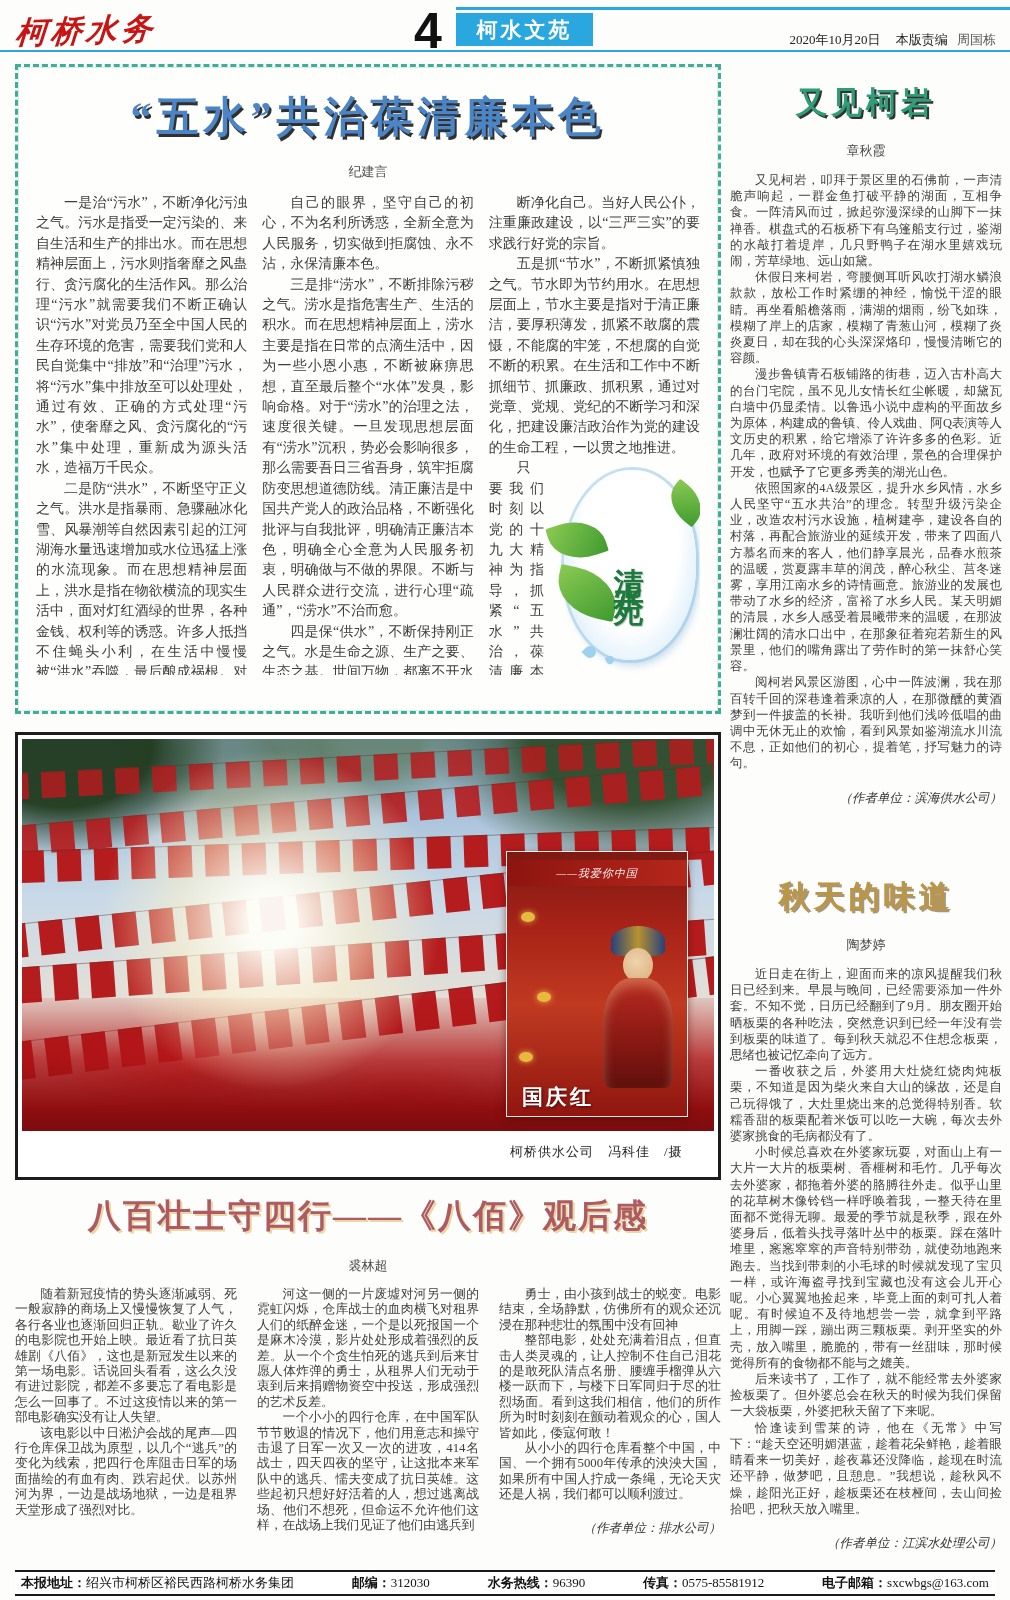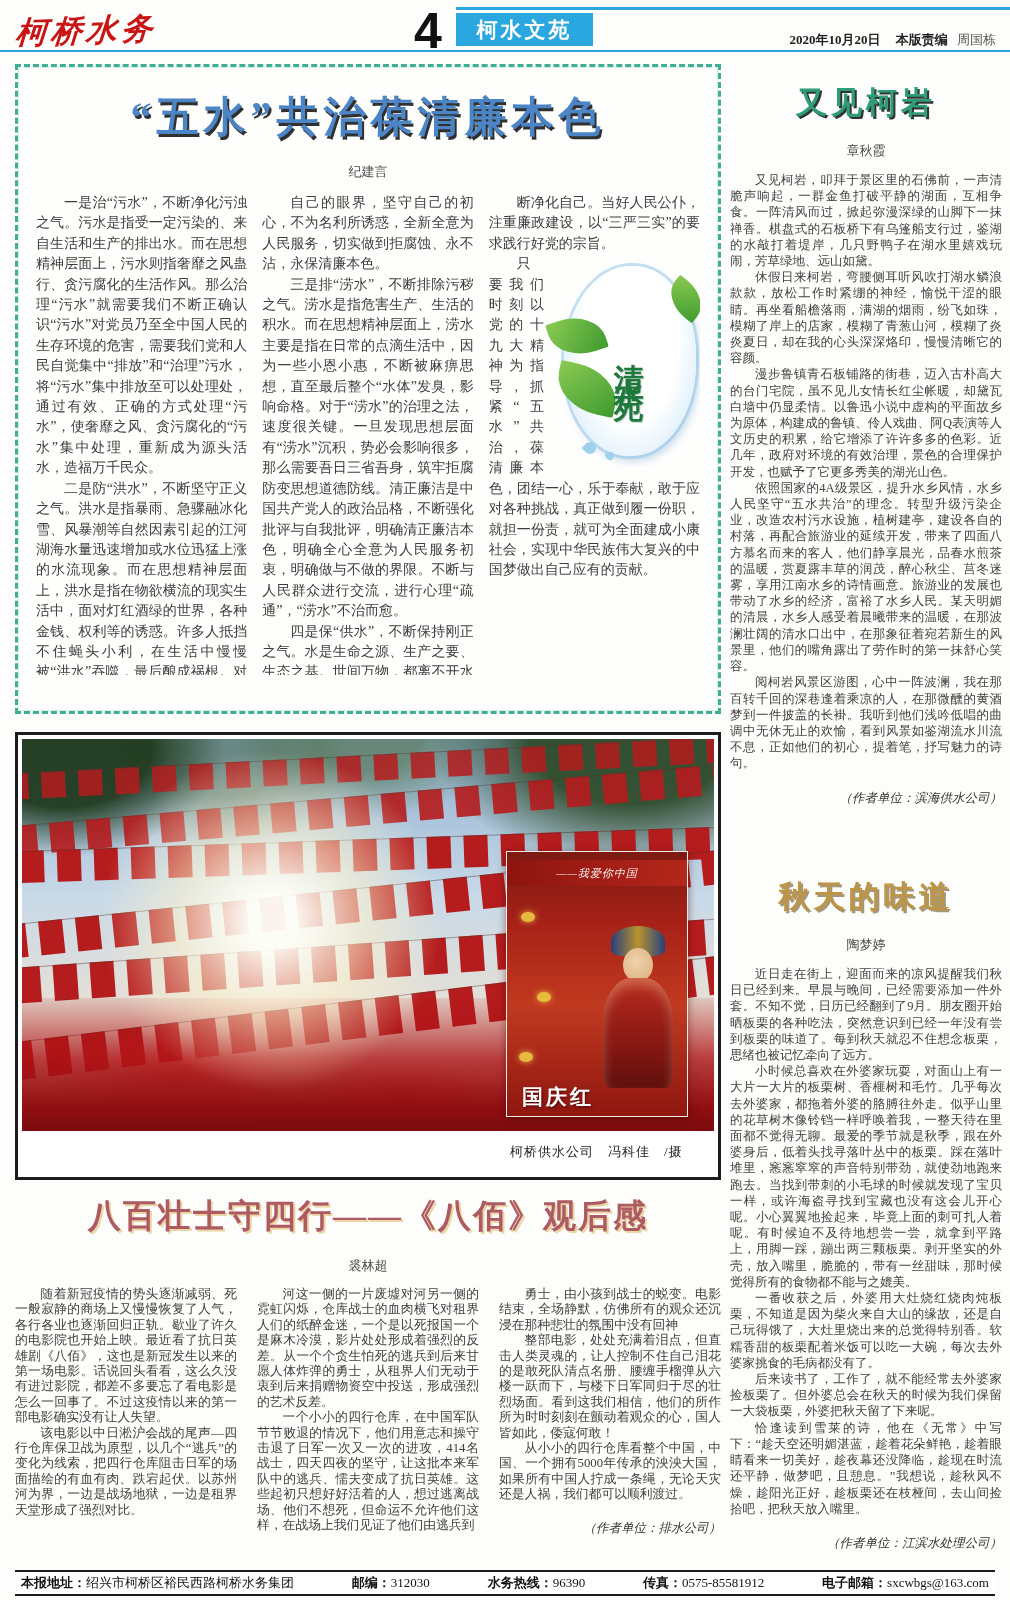--- a/index.html
+++ b/index.html
@@ -21,21 +21,21 @@
     font-family: "Liberation Sans", sans-serif; color: #111;
   }
   .section-box {
     left: 456px; top: 13px; width: 137px; height: 33px; background: #29a7de;
     color: #fff; font-size: 21px; font-weight: 700; text-align: center;
     line-height: 33px; letter-spacing: 3px; font-family: "Liberation Sans", sans-serif;
   }
   .rule-top { left: 456px; right: 0; top: 7px; height: 3px; background: #29a7de; }
   .rule-main { left: 0; right: 0; top: 50px; height: 2px; background: #29a7de; }
   .dateline { right: 14px; top: 31px; font-size: 13px; color: #222; }
-  .dateline b { font-weight: 700; }
+  .dateline b { font-weight: 400; }
   .dateline .ed-name { color: #555; margin-left: 6px; }
 
   
   .main-box {
     left: 15px; top: 64px; width: 706px; height: 650px;
     border: 3px dashed #3fae93; box-shadow: 0 0 0 1px #d4efe5 inset;
     padding: 14px 18px 10px; overflow: hidden; background: #fefefd;
   }
   .main-title {
     text-align: center; font-size: 42px; font-weight: 700; color: #4b85c6;
@@ -172,20 +172,21 @@
       <p>一是治“污水”，不断净化污浊之气。污水是指受一定污染的、来自生活和生产的排出水。而在思想精神层面上，污水则指奢靡之风蛊行、贪污腐化的生活作风。那么治理“污水”就需要我们不断正确认识“污水”对党员乃至全中国人民的生存环境的危害，需要我们党和人民自觉集中“排放”和“治理”污水，将“污水”集中排放至可以处理处，通过有效、正确的方式处理“污水”，使奢靡之风、贪污腐化的“污水”集中处理，重新成为源头活水，造福万千民众。</p>
       <p>二是防“洪水”，不断坚守正义之气。洪水是指暴雨、急骤融冰化雪、风暴潮等自然因素引起的江河湖海水量迅速增加或水位迅猛上涨的水流现象。而在思想精神层面上，洪水是指在物欲横流的现实生活中，面对灯红酒绿的世界，各种金钱、权利等的诱惑。许多人抵挡不住蝇头小利，在生活中慢慢被“洪水”吞噬，最后酿成祸根。对于“洪水”需要我们不断的疏通，通过不断深化学习党章、党规以及党纪，开拓</p>
     </div>
     <div class="mcol">
       <p>自己的眼界，坚守自己的初心，不为名利所诱惑，全新全意为人民服务，切实做到拒腐蚀、永不沾，永保清廉本色。</p>
       <p>三是排“涝水”，不断排除污秽之气。涝水是指危害生产、生活的积水。而在思想精神层面上，涝水主要是指在日常的点滴生活中，因为一些小恩小惠，不断被麻痹思想，直至最后整个“水体”发臭，影响命格。对于“涝水”的治理之法，速度很关键。一旦发现思想层面有“涝水”沉积，势必会影响很多，那么需要吾日三省吾身，筑牢拒腐防变思想道德防线。清正廉洁是中国共产党人的政治品格，不断强化批评与自我批评，明确清正廉洁本色，明确全心全意为人民服务初衷，明确做与不做的界限。不断与人民群众进行交流，进行心理“疏通”，“涝水”不治而愈。</p>
       <p>四是保“供水”，不断保持刚正之气。水是生命之源、生产之要、生态之基。世间万物，都离不开水的供养，尤其是洁净的水。因此在思想层面上，要“修炼”一身正气，以党章、党规、党纪不断武装自己，以清正廉洁的本色不</p>
     </div>
     <div class="mcol">
       <p>断净化自己。当好人民公仆，注重廉政建设，以“三严三实”的要求践行好党的宗旨。</p>
+      <p>五是抓“节水”，不断抓紧慎独之气。节水即为节约用水。在思想层面上，节水主要是指对于清正廉洁，要厚积薄发，抓紧不敢腐的震慑，不能腐的牢笼，不想腐的自觉不断的积累。在生活和工作中不断抓细节、抓廉政、抓积累，通过对党章、党规、党纪的不断学习和深化，把建设廉洁政治作为党的建设的生命工程，一以贯之地推进。</p>
       <div class="badge">
         <div class="badge-oval"></div>
         <div class="leaf leaf-1"></div>
         <div class="leaf leaf-2"></div>
         <div class="leaf leaf-3"></div>
         <div class="drop drop-1"></div>
         <div class="drop drop-2"></div>
         <div class="badge-text">清水苑</div>
       </div>
       <p>只要我们时刻以党的十九大精神为指导，抓紧“五水”共治，葆清廉本色，团结一心，乐于奉献，敢于应对各种挑战，真正做到履一份职，就担一份责，就可为全面建成小康社会，实现中华民族伟大复兴的中国梦做出自己应有的贡献。</p>
@@ -230,22 +231,22 @@
     <p>阅柯岩风景区游图，心中一阵波澜，我在那百转千回的深巷逢着乘凉的人，在那微醺的黄酒梦到一件披盖的长褂。我听到他们浅吟低唱的曲调中无休无止的欢愉，看到风景如鉴湖流水川流不息，正如他们的初心，提着笔，抒写魅力的诗句。</p>
     <div class="unit-byline">（作者单位：滨海供水公司）</div>
   </div>
 </div>
 
 <div class="abs essay essay-2">
   <div class="essay-title t-gold">秋天的味道</div>
   <div class="byline-author">陶梦婷</div>
   <div class="ecol">
     <p>近日走在街上，迎面而来的凉风提醒我们秋日已经到来。早晨与晚间，已经需要添加一件外套。不知不觉，日历已经翻到了9月。朋友圈开始晒板栗的各种吃法，突然意识到已经一年没有尝到板栗的味道了。每到秋天就忍不住想念板栗，思绪也被记忆牵向了远方。</p>
+    <p>一番收获之后，外婆用大灶烧红烧肉炖板栗，不知道是因为柴火来自大山的缘故，还是自己玩得饿了，大灶里烧出来的总觉得特别香。软糯香甜的板栗配着米饭可以吃一大碗，每次去外婆家挑食的毛病都没有了。</p>
     <p>小时候总喜欢在外婆家玩耍，对面山上有一大片一大片的板栗树、香榧树和毛竹。几乎每次去外婆家，都拖着外婆的胳膊往外走。似乎山里的花草树木像铃铛一样呼唤着我，一整天待在里面都不觉得无聊。最爱的季节就是秋季，跟在外婆身后，低着头找寻落叶丛中的板栗。踩在落叶堆里，窸窸窣窣的声音特别带劲，就使劲地跑来跑去。当找到带刺的小毛球的时候就发现了宝贝一样，或许海盗寻找到宝藏也没有这会儿开心呢。小心翼翼地捡起来，毕竟上面的刺可扎人着呢。有时候迫不及待地想尝一尝，就拿到平路上，用脚一踩，蹦出两三颗板栗。剥开坚实的外壳，放入嘴里，脆脆的，带有一丝甜味，那时候觉得所有的食物都不能与之媲美。</p>
-    <p>一番收获之后，外婆用大灶烧红烧肉炖板栗，不知道是因为柴火来自大山的缘故，还是自己玩得饿了，大灶里烧出来的总觉得特别香。软糯香甜的板栗配着米饭可以吃一大碗，每次去外婆家挑食的毛病都没有了。</p>
     <p>后来读书了，工作了，就不能经常去外婆家捡板栗了。但外婆总会在秋天的时候为我们保留一大袋板栗，外婆把秋天留了下来呢。</p>
     <p>恰逢读到雪莱的诗，他在《无常》中写下：“趁天空还明媚湛蓝，趁着花朵鲜艳，趁着眼睛看来一切美好，趁夜幕还没降临，趁现在时流还平静，做梦吧，且憩息。”我想说，趁秋风不燥，趁阳光正好，趁板栗还在枝桠间，去山间捡拾吧，把秋天放入嘴里。</p>
     <div class="unit-byline">（作者单位：江滨水处理公司）</div>
   </div>
 </div>
 
 <div class="abs review-box">
   <div class="review-title">八百壮士守四行——《八佰》观后感</div>
   <div class="byline-author">裘林超</div>
   <div class="review-cols">

